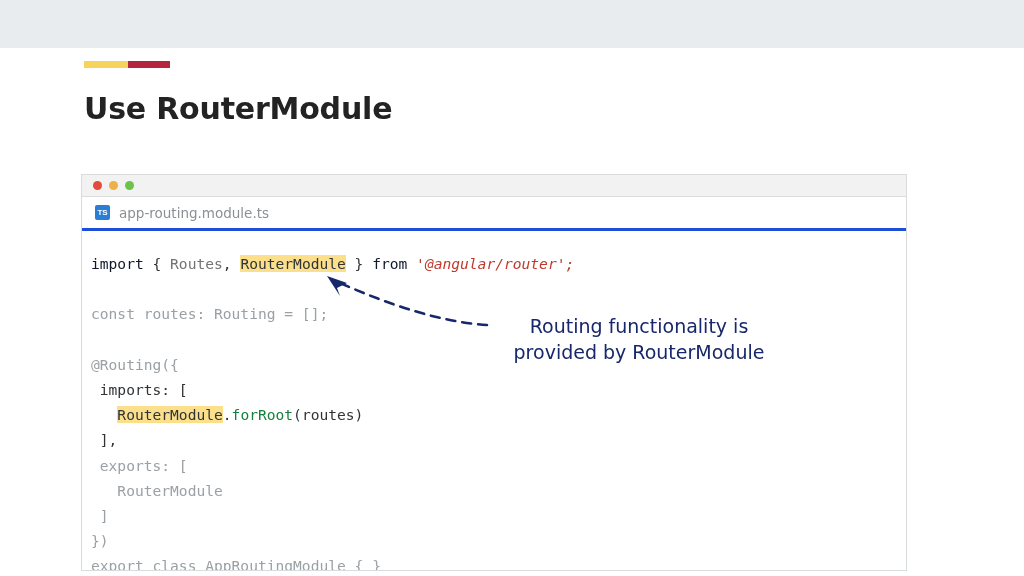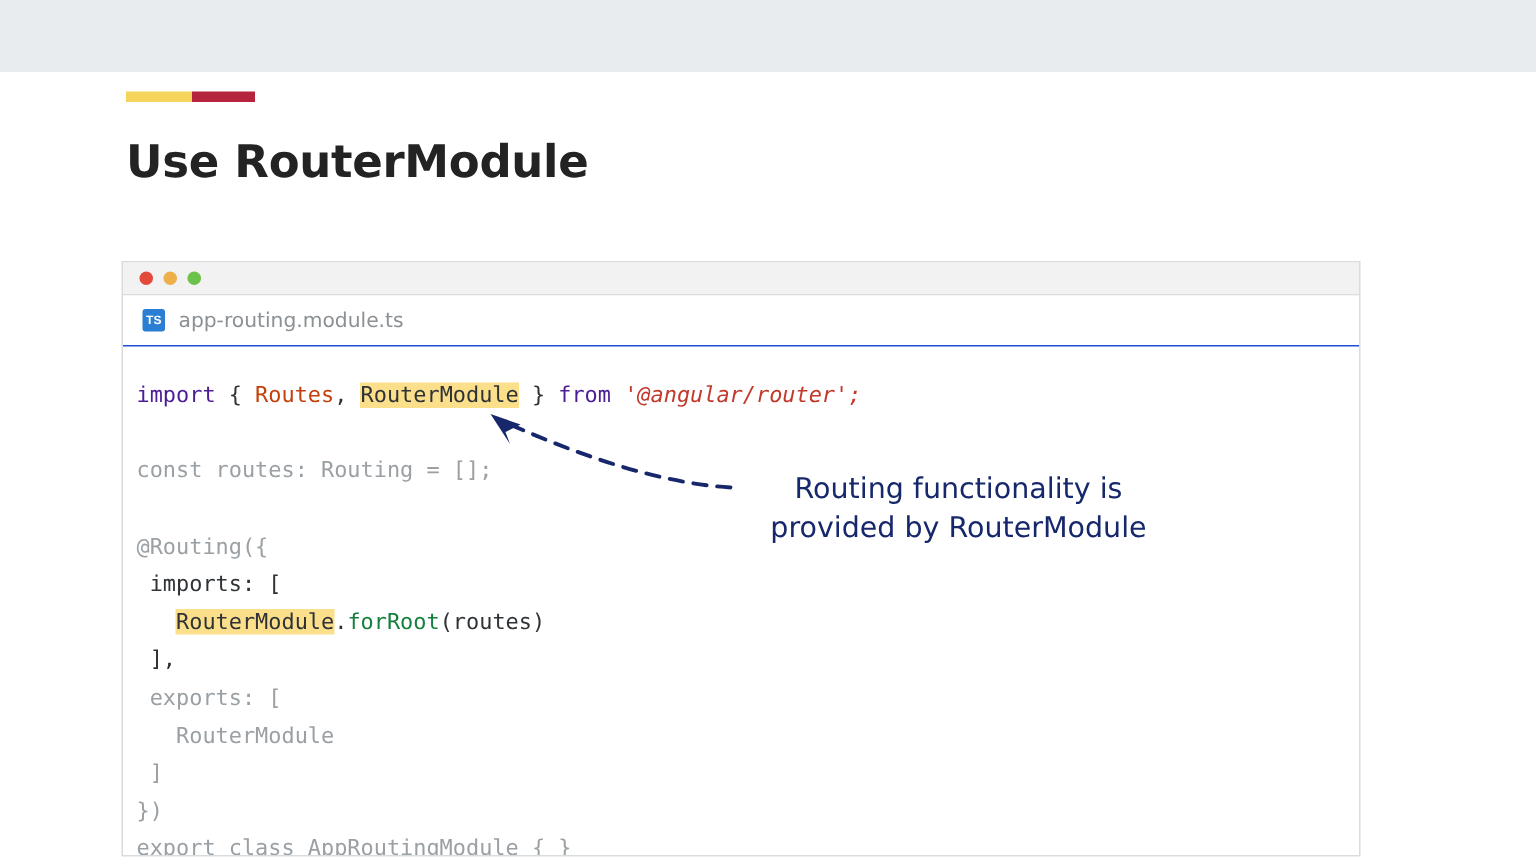--- a/index.html
+++ b/index.html
@@ -83,21 +83,21 @@
     border-radius: 50%;
     margin-right: 7px;
   }
   .dot-red    { background: #e24b3b; }
   .dot-yellow { background: #edb04a; }
   .dot-green  { background: #6cc24a; }
 
   .window-tabbar {
     height: 34px;
     background: #ffffff;
-    border-bottom: 1px solid #1d4ed8;
+    border-bottom: 3px solid #1d4ed8;
     display: flex;
     align-items: center;
     padding-left: 13px;
     box-sizing: border-box;
   }
   .ts-icon {
     width: 15px;
     height: 15px;
     background: #2a7fd4;
     border-radius: 2px;
@@ -123,22 +123,22 @@
     box-sizing: border-box;
   }
   .code-line {
     font-family: "DejaVu Sans Mono", monospace;
     font-size: 14.6px;
     line-height: 25.2px;
     white-space: pre;
     padding-left: 9px;
     color: #9aa0a4;
   }
-  .tok-keyword  { color: #4c1d95; }
-  .tok-type     { color: #c2410c; }
+  .tok-keyword  { color: #0f172a; }
+  .tok-type     { color: #737373; }
   .tok-string   { color: #c0392b; font-style: italic; }
   .tok-plain    { color: #2f3336; }
   .tok-dim      { color: #9aa0a4; }
   .tok-fn       { color: #15803d; }
   .tok-hl {
     background: #fbdf8b;
     color: #2f3336;
   }
 
   

